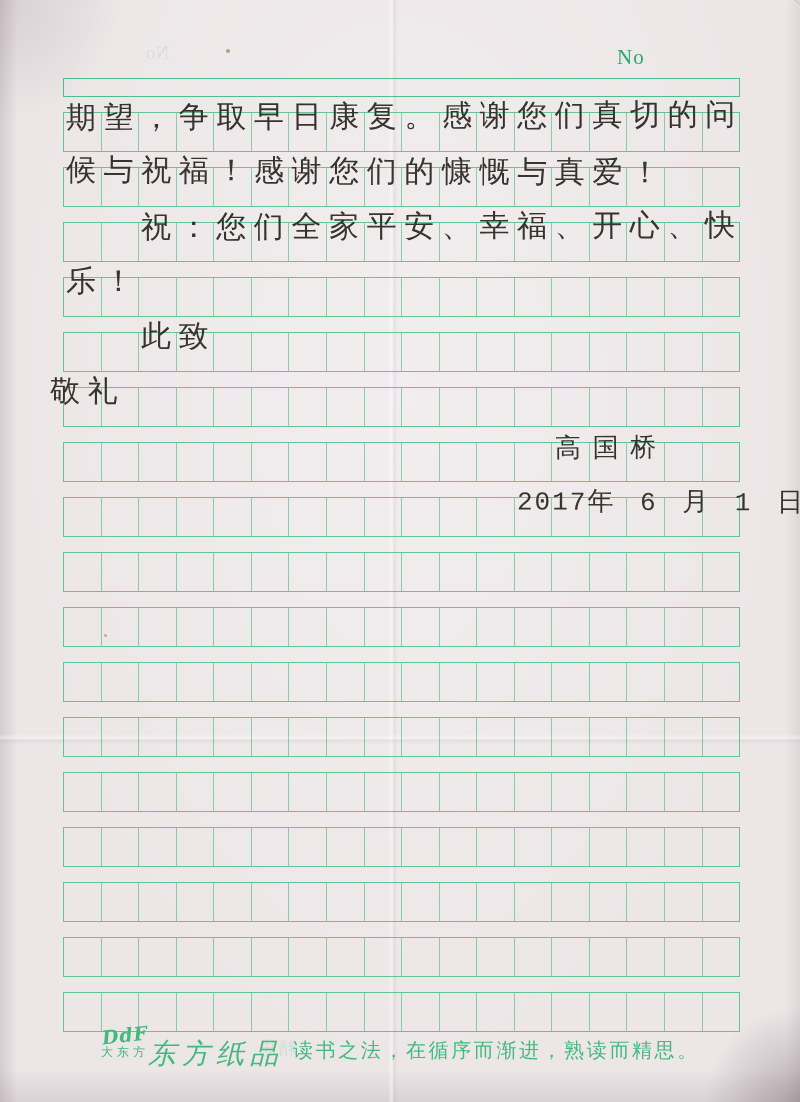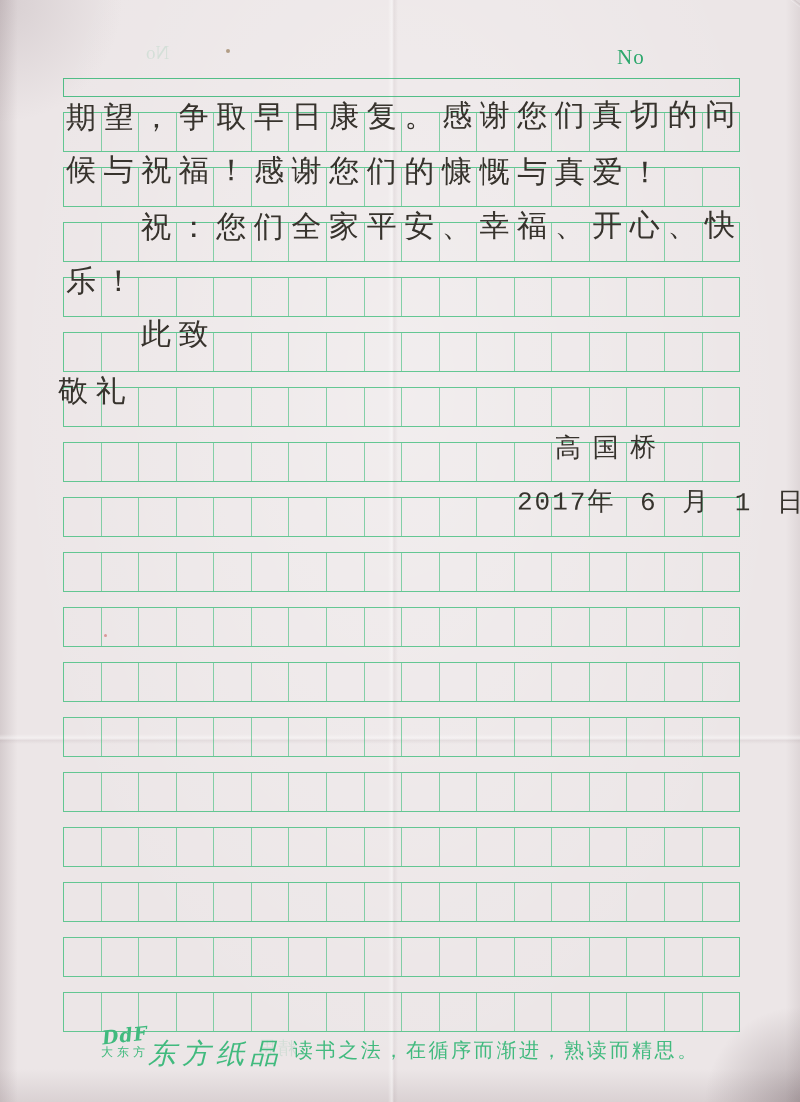--- a/index.html
+++ b/index.html
@@ -412,22 +412,22 @@
         <div class="cell"></div>
         <div class="cell"></div>
       </div>
     </div>
 
   <div id="handwriting">
       <div class="hw" style="left: 66px; top: 95px; transform: rotate(-0.3deg);">期望，争取早日康复。感谢您们真切的问</div>
       <div class="hw" style="left: 66px; top: 150px; transform: rotate(0.25deg);">候与祝福！感谢您们的慷慨与真爱！</div>
       <div class="hw" style="left: 141.222px; top: 205px; transform: rotate(-0.2deg);">祝：您们全家平安、幸福、开心、快</div>
       <div class="hw" style="left: 66px; top: 260px; transform: rotate(0deg);">乐！</div>
-      <div class="hw" style="left: 141.222px; top: 315px; transform: rotate(0.25deg); font-family: Liberation Mono, monospace;">此致</div>
-      <div class="hw" style="left: 58px; top: 370px; transform: rotate(0deg);">敬礼</div>
+      <div class="hw" style="left: 141.222px; top: 315px; transform: rotate(0.25deg);">此致</div>
+      <div class="hw" style="left: 50px; top: 370px; transform: rotate(0deg);">敬礼</div>
       <div class="hw signature" style="left: 554.944px; top: 425px; transform: rotate(-0.45deg);">高国桥</div>
       <div class="hw date" style="left: 517.333px; top: 480px; transform: rotate(0.2deg); font-family: Liberation Mono, monospace;">2017年 6 月 1 日</div>
     </div>
 
   <div class="logo">
     <span class="logo-script">DdF</span>
     <span class="logo-underline"></span>
     <span class="logo-sub">大东方</span>
   </div>
   <div class="brand">东方纸品</div>

